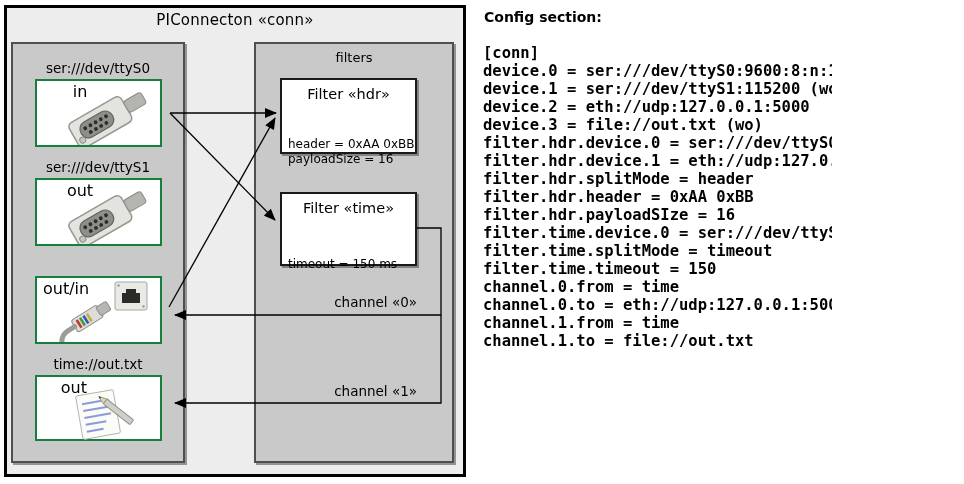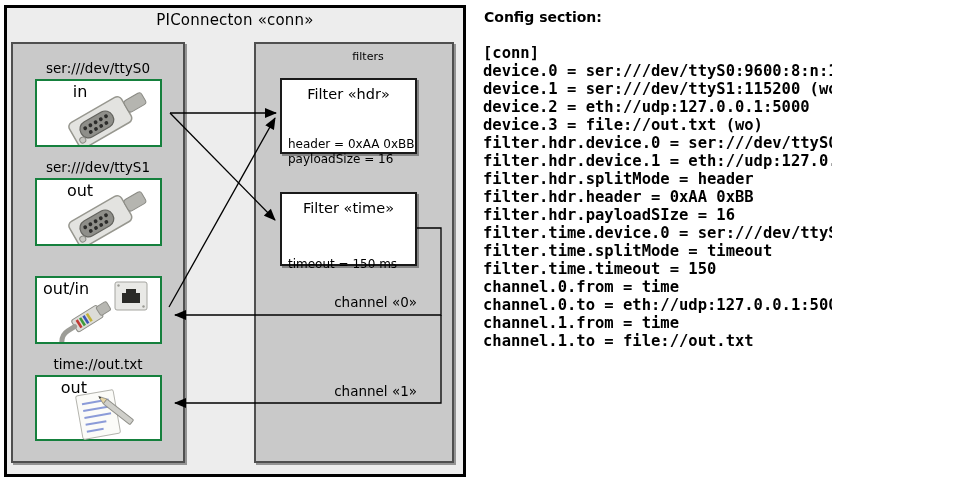--- a/index.html
+++ b/index.html
@@ -17,21 +17,21 @@
     font-size: 15px; letter-spacing: 0.2px;
   }
 
   
   .panel {
     position: absolute; background: #c9c9c9; border: 2px solid #4f4f4f;
     box-shadow: 2px 2px 0 rgba(40,40,40,0.45);
   }
   .devices-panel { left: 4px; top: 34px; width: 174px; height: 421px; padding-left: 30px; }
   .filters-panel { left: 247px; top: 34px; width: 200px; height: 421px; }
-  .panel-title { position: absolute; left: 14px; top: 6px; width: 100%; text-align: center; font-size: 11px; }
+  .panel-title { position: absolute; left: 0; top: 6px; width: 100%; text-align: center; font-size: 13px; }
 
   .device-label {
     position: absolute; left: 0; width: 100%; text-align: center;
     font-size: 13.5px; white-space: nowrap;
   }
   .device-box {
     position: absolute; left: 22px; width: 127px; height: 68px;
     background: #fff; border: 2px solid #15803d;
   }
   .port-label { position: absolute; top: 1px; left: 0; width: 70%; text-align: center; font-size: 16px; }

